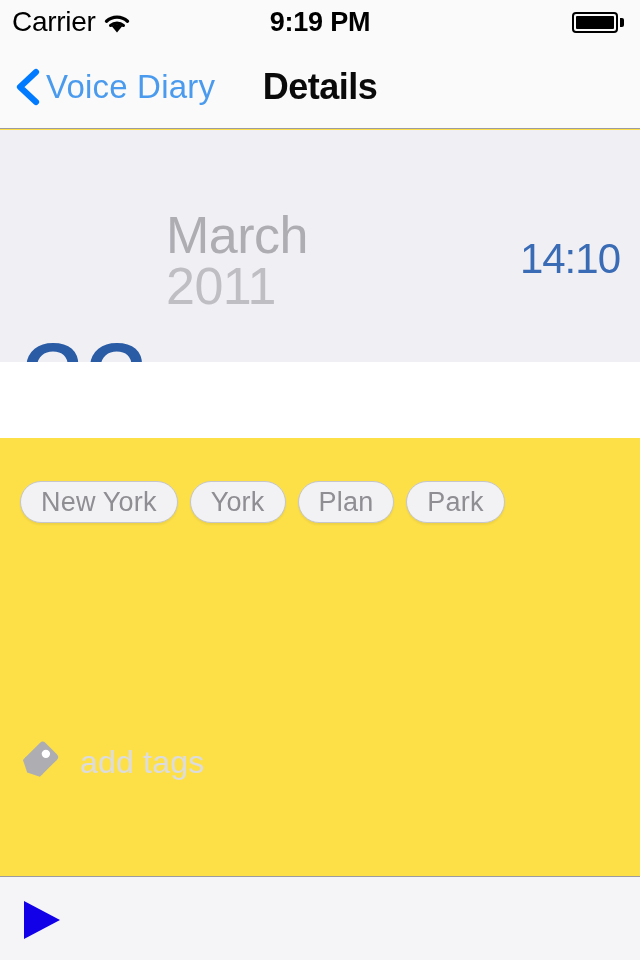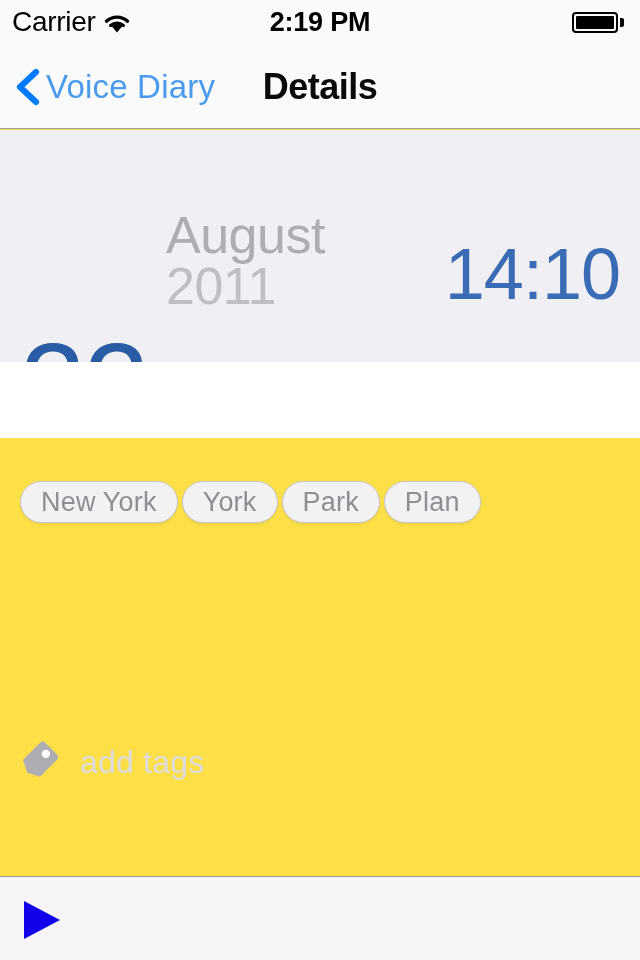--- a/index.html
+++ b/index.html
@@ -68,40 +68,40 @@
   }
   .date-my {
     position:absolute; left:166px; top:80px;
     font-weight:100; color:#ADADB2; font-size:52px; line-height:0.98;
     letter-spacing:-0.5px;
   }
   .date-month { display:block; }
   .date-year { display:block; color:#BEBEC3; }
   .date-time {
     position:absolute; right:20px; top:108px;
-    font-size:72px; line-height:1; font-weight:100; color:#3A6BB5;
+    font-size:42px; line-height:1; font-weight:100; color:#3A6BB5;
     letter-spacing:-1px;
   }
 
   
   .tagsinput {
     position:absolute; left:0; top:362px; width:640px; height:76px;
     background:#FFFFFF;
   }
   .tag-icon { position:absolute; left:20px; top:378px; width:44px; height:44px; }
   .tag-placeholder {
     position:absolute; left:80px; top:362px; height:76px;
     display:flex; align-items:center;
     font-size:32px; font-weight:100; color:#DCDCE0; letter-spacing:0.2px;
   }
 
   
   .chips {
     position:absolute; left:20px; top:481px; width:600px;
-    display:flex; align-items:center; gap:4px;
+    display:flex; align-items:center; gap:12px;
   }
   .chip {
     height:42px; padding:0 20px;
     display:flex; align-items:center; justify-content:center;
     border:1px solid #C6C6CB; border-radius:21px;
     background:#F2F2F5;
     box-shadow:0 2px 2px rgba(0,0,0,0.06);
     font-size:27px; font-weight:100; color:#8E8E93;
     letter-spacing:0.2px; white-space:nowrap; cursor:pointer;
   }
@@ -122,21 +122,21 @@
 
   <div class="statusbar">
     <div class="sb-carrier">Carrier</div>
     <div class="sb-wifi">
       <svg viewBox="0 0 34 24" width="34" height="24">
         <path d="M17 21.5 L11.8 15.2 A8.2 8.2 0 0 1 22.2 15.2 Z" fill="#000"></path>
         <path d="M6.5 10.2 A15.5 15.5 0 0 1 27.5 10.2" stroke="#000" stroke-width="3.4" fill="none" stroke-linecap="round"></path>
         <path d="M10.6 14.4 A10 10 0 0 1 23.4 14.4" stroke="#000" stroke-width="3.2" fill="none" stroke-linecap="round"></path>
       </svg>
     </div>
-    <div class="sb-time">2:19 PM</div>
+    <div class="sb-time">9:19 PM</div>
     <div class="sb-batt">
       <div class="sb-batt-fill"></div>
     </div>
     <div class="sb-batt-nub"></div>
   </div>
 
   <div class="navbar">
     <div class="nav-back">
       <span class="nav-chevron">
         <svg viewBox="0 0 26 38" width="26" height="38">
@@ -144,21 +144,21 @@
         </svg>
       </span>
       <span class="nav-back-label">Voice Diary</span>
     </div>
     <div class="nav-title">Details</div>
   </div>
 
   <div class="date-section">
     <div class="date-day">22</div>
     <div class="date-my">
-      <span class="date-month">August</span>
+      <span class="date-month">March</span>
       <span class="date-year">2011</span>
     </div>
     <div class="date-time">14:10</div>
   </div>
 
   <div class="tagsinput">
     <span class="tag-icon">
       <svg viewBox="0 0 44 44" width="44" height="44">
         <g transform="rotate(45 22 22)">
           <path d="M11 6 H27 A4 4 0 0 1 31 10 V30 A4 4 0 0 1 27 34 H11 A4 4 0 0 1 7 30 V10 A4 4 0 0 1 11 6 Z" fill="#AEAEB2"></path>
@@ -166,22 +166,22 @@
           <circle cx="19" cy="13.5" r="4.2" fill="#FFFFFF"></circle>
         </g>
       </svg>
     </span>
     <div class="tag-placeholder">add tags</div>
   </div>
 
   <div class="chips">
     <div class="chip">New York</div>
     <div class="chip">York</div>
+    <div class="chip">Plan</div>
     <div class="chip">Park</div>
-    <div class="chip">Plan</div>
   </div>
 
   <div class="player">
     <span class="play-btn">
       <svg viewBox="0 0 44 42" width="44" height="42">
         <path d="M4 2 L40 21 L4 40 Z" fill="#1200E8"></path>
       </svg>
     </span>
 
   </div>

